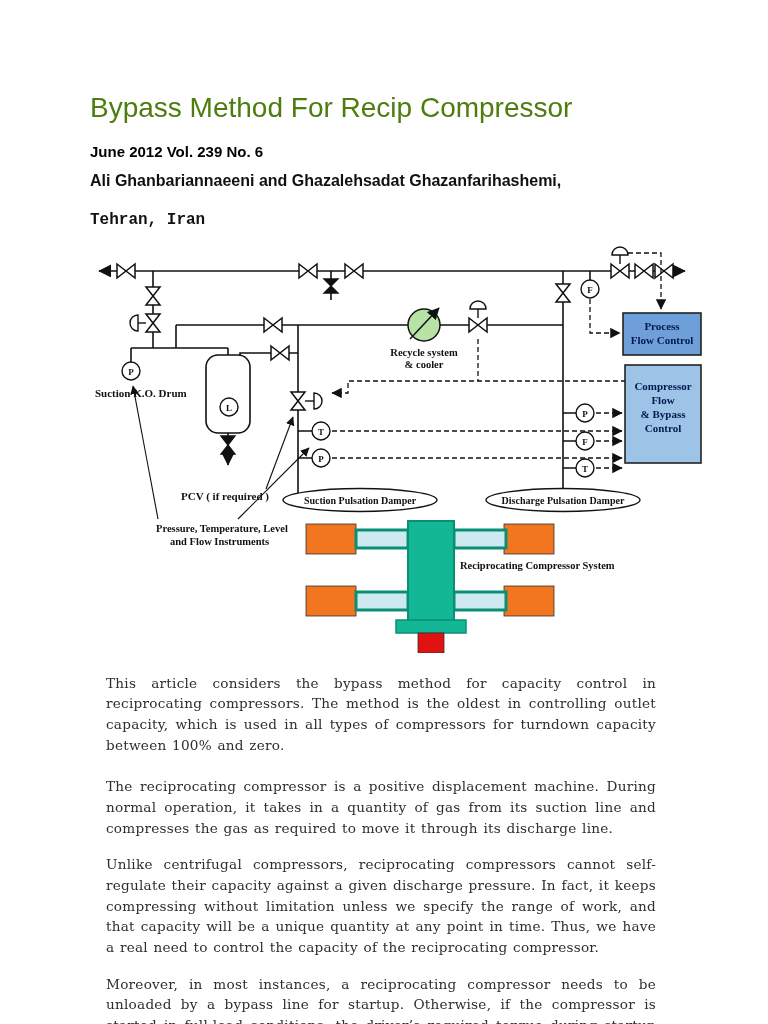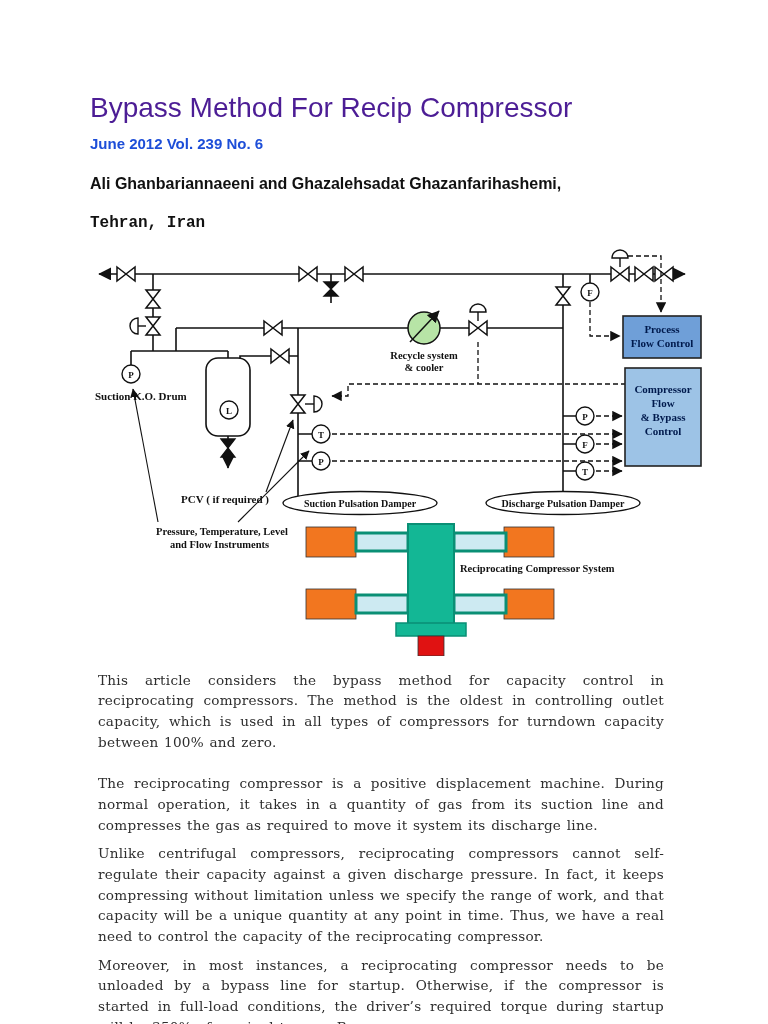--- a/index.html
+++ b/index.html
@@ -6,37 +6,37 @@
   .page{
     position:relative;
     width:768px;height:1024px;
     background:#ffffff;
     box-sizing:border-box;
     padding:86px 96px 30px 90px;
     font-family:"Liberation Sans",sans-serif;
     overflow:hidden;
   }
   .title{
-    color:#4c1d95;
+    color:#4d7c0f;
     font-size:28px;
     font-weight:400;
     line-height:1.6;
     margin:0;
   }
   .issue{
-    color:#1d4ed8;
+    color:#000000;
     font-size:15px;
     font-weight:700;
-    margin-top:4px;
+    margin-top:12px;
   }
   .authors{
     color:#111;
     font-size:16px;
     font-weight:700;
-    margin-top:23px;
+    margin-top:12px;
   }
   .authors.loc{ margin-top:21px;font-family:Liberation Mono, monospace; }
   .diagram-wrap{ margin-top:12px; margin-left:-2px; }
   svg text{
     font-family:"Liberation Serif",serif;
     font-weight:bold;
     fill:#111;
   }
   .lbl{ font-size:11px; }
   .lbl-s{ font-size:10.5px; }
@@ -47,21 +47,21 @@
     margin-top:10px;
     width:582px;
     font-family:"DejaVu Serif",serif;
     font-size:13.6px;
     line-height:1.52;
     letter-spacing:0.25px;
     word-spacing:1px;
     color:#2e2e2e;
     text-align:justify;
   }
-  .body-text p{ margin:8px; }
+  .body-text p{ margin:16px; }
   .body-text p.gap{ margin-top:21px; }
 </style>
 </head>
 <body>
 
 <div class="page">
 
   <h1 class="title">
     <span>Bypass Method For Recip Compressor</span><br>
   </h1>
@@ -217,18 +217,18 @@
         <text class="lbl-s" x="426" y="365" text-anchor="middle">&amp; cooler</text>
         <text class="lbl" x="183" y="497">PCV ( if required )</text>
         <text class="lbl-s" x="158" y="529">Pressure, Temperature, Level</text>
         <text class="lbl-s" x="172" y="542">and Flow Instruments</text>
       </g>
     </svg>
   </div>
 
   <div class="body-text">
     <p>This article considers the bypass method for capacity control in reciprocating compressors. The method is the oldest in controlling outlet capacity, which is used in all types of compressors for turndown capacity between 100% and zero.</p>
-    <p class="gap">The reciprocating compressor is a positive displacement machine. During normal operation, it takes in a quantity of gas from its suction line and compresses the gas as required to move it system its discharge line.</p>
+    <p class="gap">The reciprocating compressor is a positive displacement machine. During normal operation, it takes in a quantity of gas from its suction line and compresses the gas as required to move it through its discharge line.</p>
     <p>Unlike centrifugal compressors, reciprocating compressors cannot self-regulate their capacity against a given discharge pressure. In fact, it keeps compressing without limitation unless we specify the range of work, and that capacity will be a unique quantity at any point in time. Thus, we have a real need to control the capacity of the reciprocating compressor.</p>
     <p>Moreover, in most instances, a reciprocating compressor needs to be unloaded by a bypass line for startup. Otherwise, if the compressor is started in full-load conditions, the driver’s required torque during startup will be 350% of nominal torque. By</p>
   </div>
 
 </div>
 
 </body></html>

